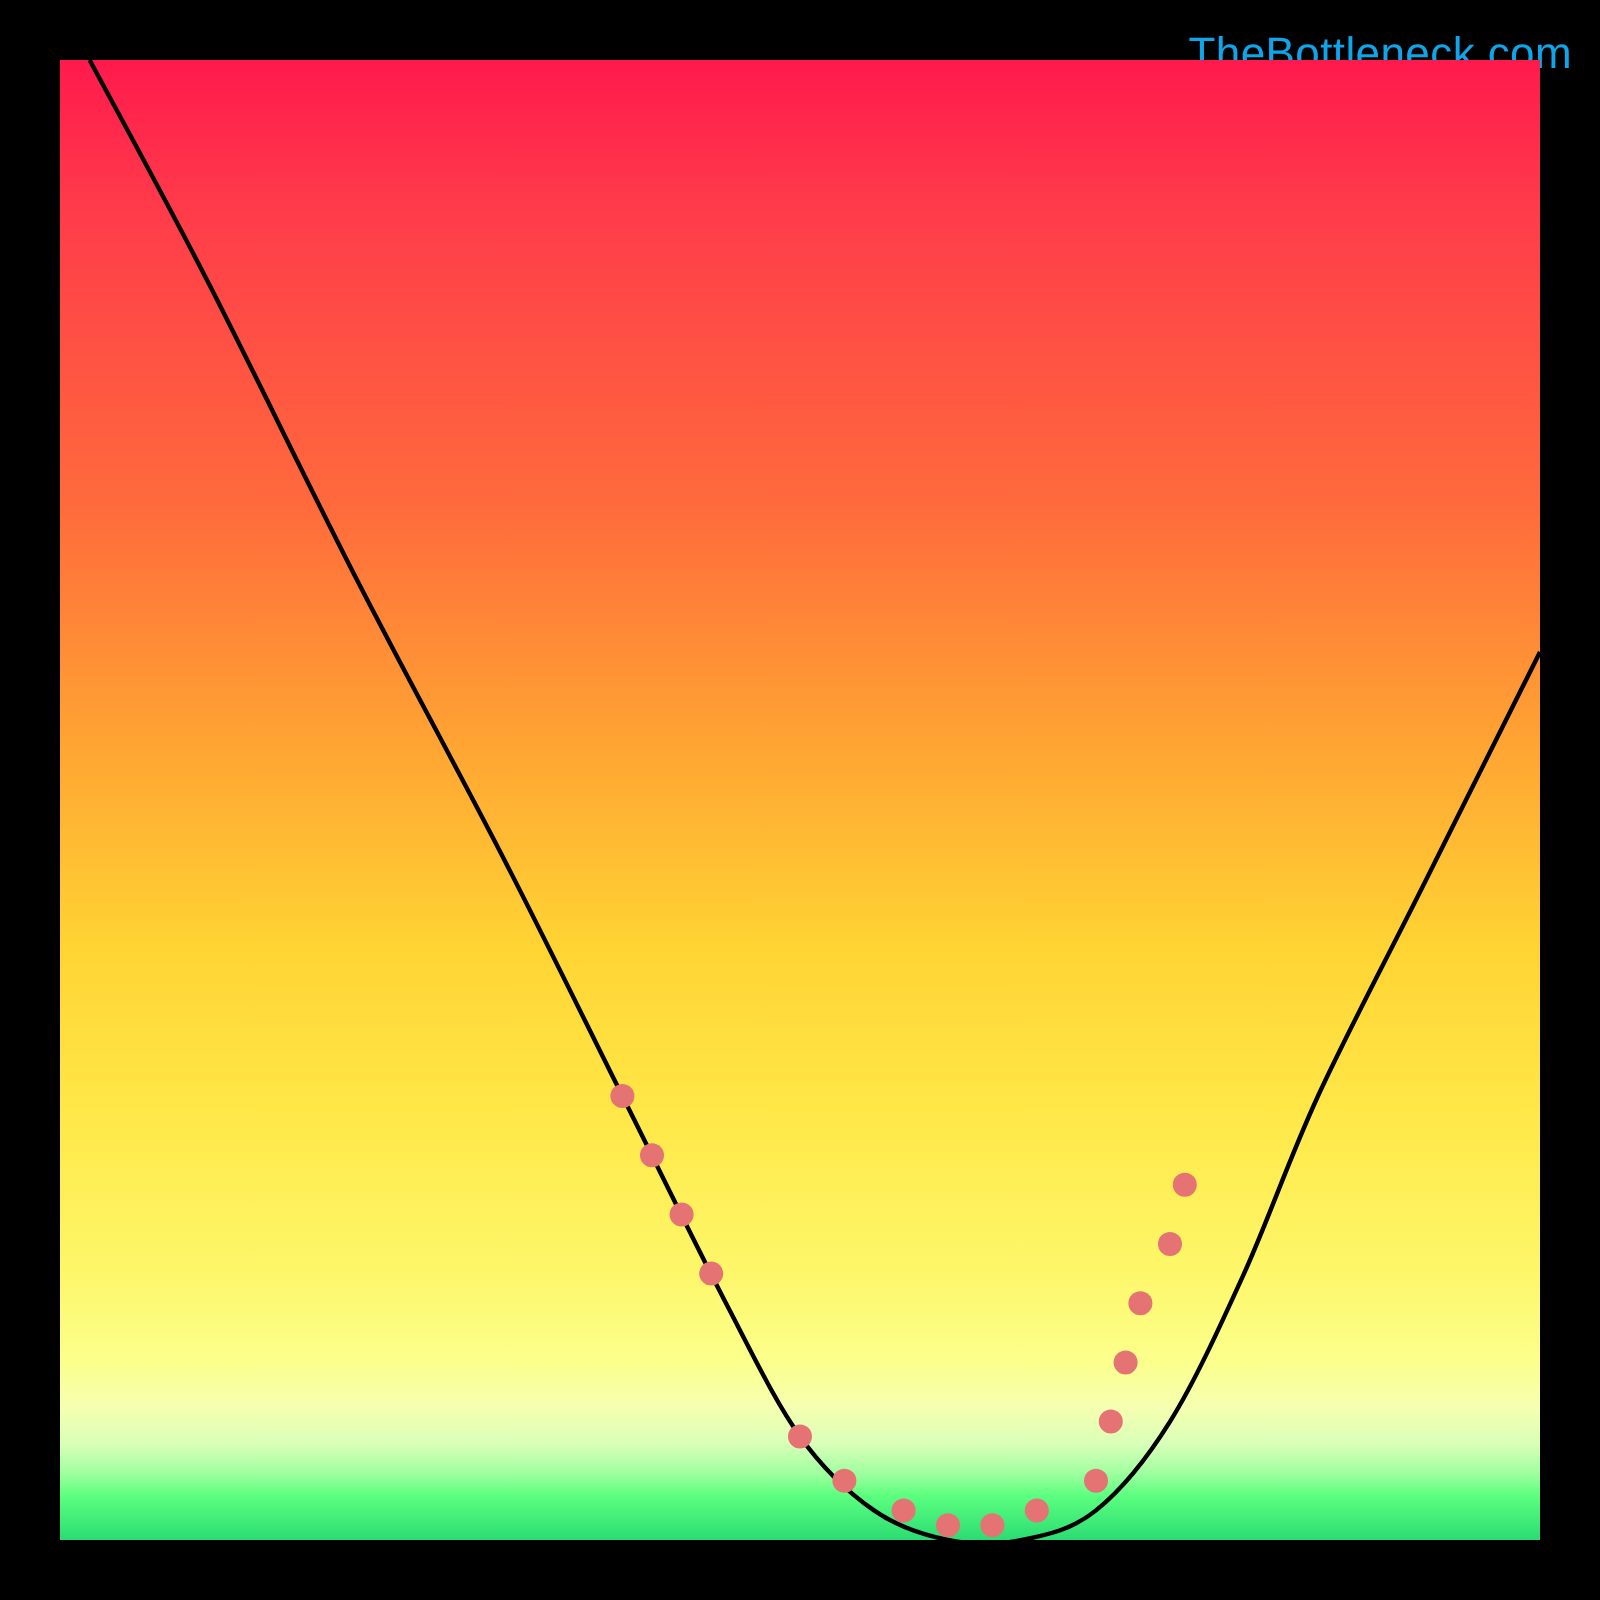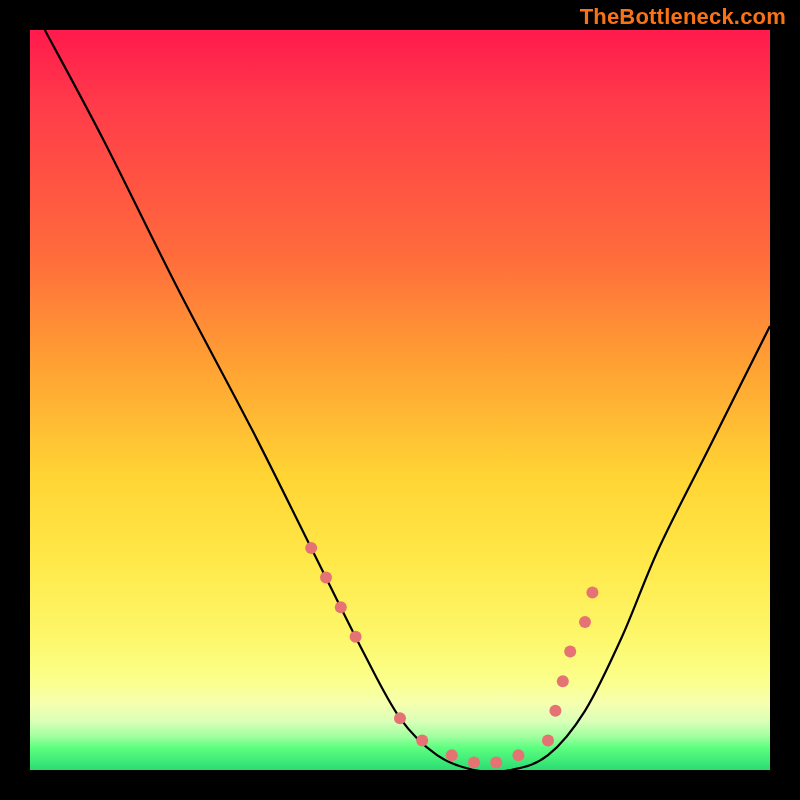--- a/index.html
+++ b/index.html
@@ -38,25 +38,25 @@
       #fbff8c 88%,
       #f6ffb0 91%,
       #d9ffb8 93.5%,
       #9fff9f 95.5%,
       #5cff7f 97%,
       #2bdc73 100%
     );
   }
   .watermark {
     position: absolute;
-    top: 4px;
+    top: 14px;
     right: 14px;
     font-size: 22px;
-    font-weight: 700;
-    color: #f97316;
+    font-weight: 400;
+    color: #0ea5e9;
     letter-spacing: 0.2px;
     user-select: none;
   }
   svg.curve {
     position: absolute;
     top: 0;
     left: 0;
     width: 740px;
     height: 740px;
     pointer-events: none;

